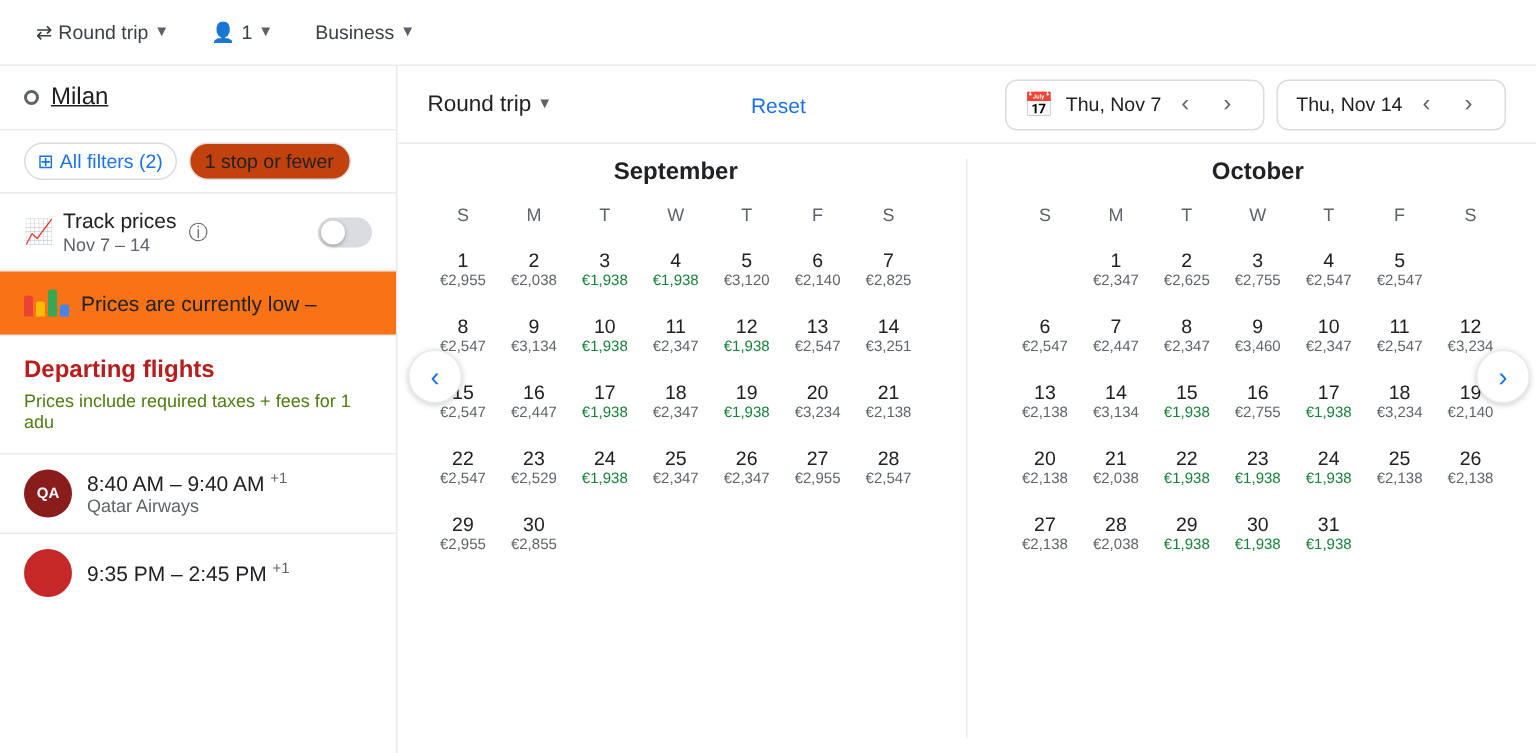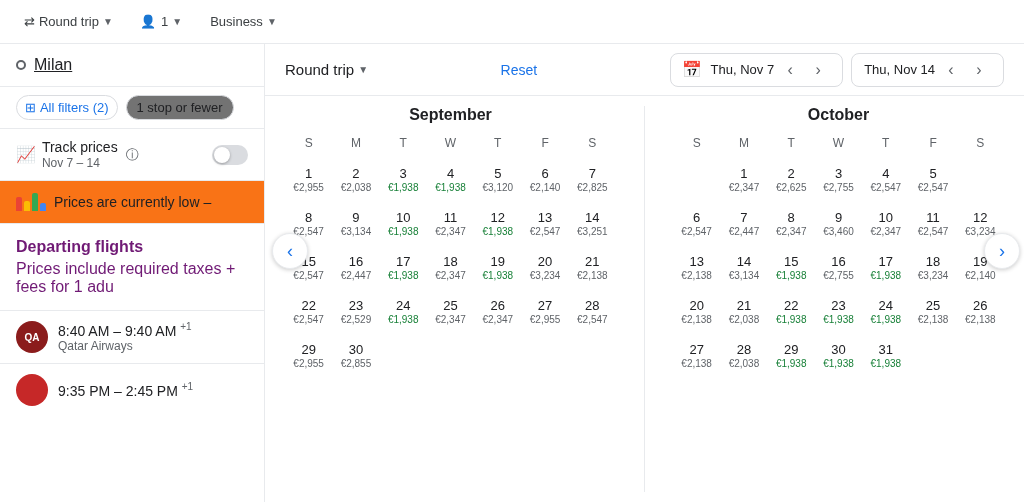--- a/index.html
+++ b/index.html
@@ -30,21 +30,21 @@
 
     .filters-row {
       display: flex; align-items: center; gap: 8px; padding: 8px 16px; border-bottom: 1px solid #e8eaed;
     }
     .filters-btn {
       display: flex; align-items: center; gap: 4px; font-size: 13px; color: #1a73e8;
       cursor: pointer; padding: 4px 8px; border-radius: 16px; border: 1px solid #dadce0;
     }
     .stop-filter {
       font-size: 13px; color: #202124; padding: 4px 10px;
-      border-radius: 16px; border: 1px solid #dadce0; cursor: pointer; background: #737373;
+      border-radius: 16px; border: 1px solid #dadce0; cursor: pointer; background: #c2410c;
     }
 
     .track-prices-row {
       display: flex; align-items: center; justify-content: space-between;
       padding: 10px 16px; border-bottom: 1px solid #e8eaed;
     }
     .track-prices-left { display: flex; align-items: center; gap: 6px; }
     .track-label { font-size: 14px; color: #202124; font-weight: 500; }
     .track-dates { font-size: 12px; color: #5f6368; margin-top: 1px; }
     .toggle {
@@ -58,22 +58,22 @@
 
     .price-banner {
       display: flex; align-items: center; gap: 8px;
       padding: 12px 16px; background: #f97316; border-bottom: 1px solid #e8eaed;
     }
     .price-bars { display: flex; align-items: flex-end; gap: 2px; }
     .bar { width: 6px; border-radius: 2px 2px 0 0; }
     .price-banner-text { font-size: 14px; color: #202124; font-weight: 500; }
 
     .departing-section { padding: 14px 16px; }
-    .departing-title { font-size: 16px; font-weight: 600; color: #701a75; margin-bottom: 4px; }
-    .departing-sub { font-size: 16px; color: #701a75; }
+    .departing-title { font-size: 16px; font-weight: 600; color: #b91c1c; margin-bottom: 4px; }
+    .departing-sub { font-size: 12px; color: #4d7c0f; }
 
     .flight-card {
       display: flex; align-items: center; gap: 10px;
       padding: 10px 16px; border-top: 1px solid #e8eaed; cursor: pointer; justify-content: space-between;
     }
     .airline-logo {
       width: 32px; height: 32px; border-radius: 50%; background: #8b1c1c;
       display: flex; align-items: center; justify-content: center; color: #fff; font-size: 10px; font-weight: bold;
       flex-shrink: 0;
     }

